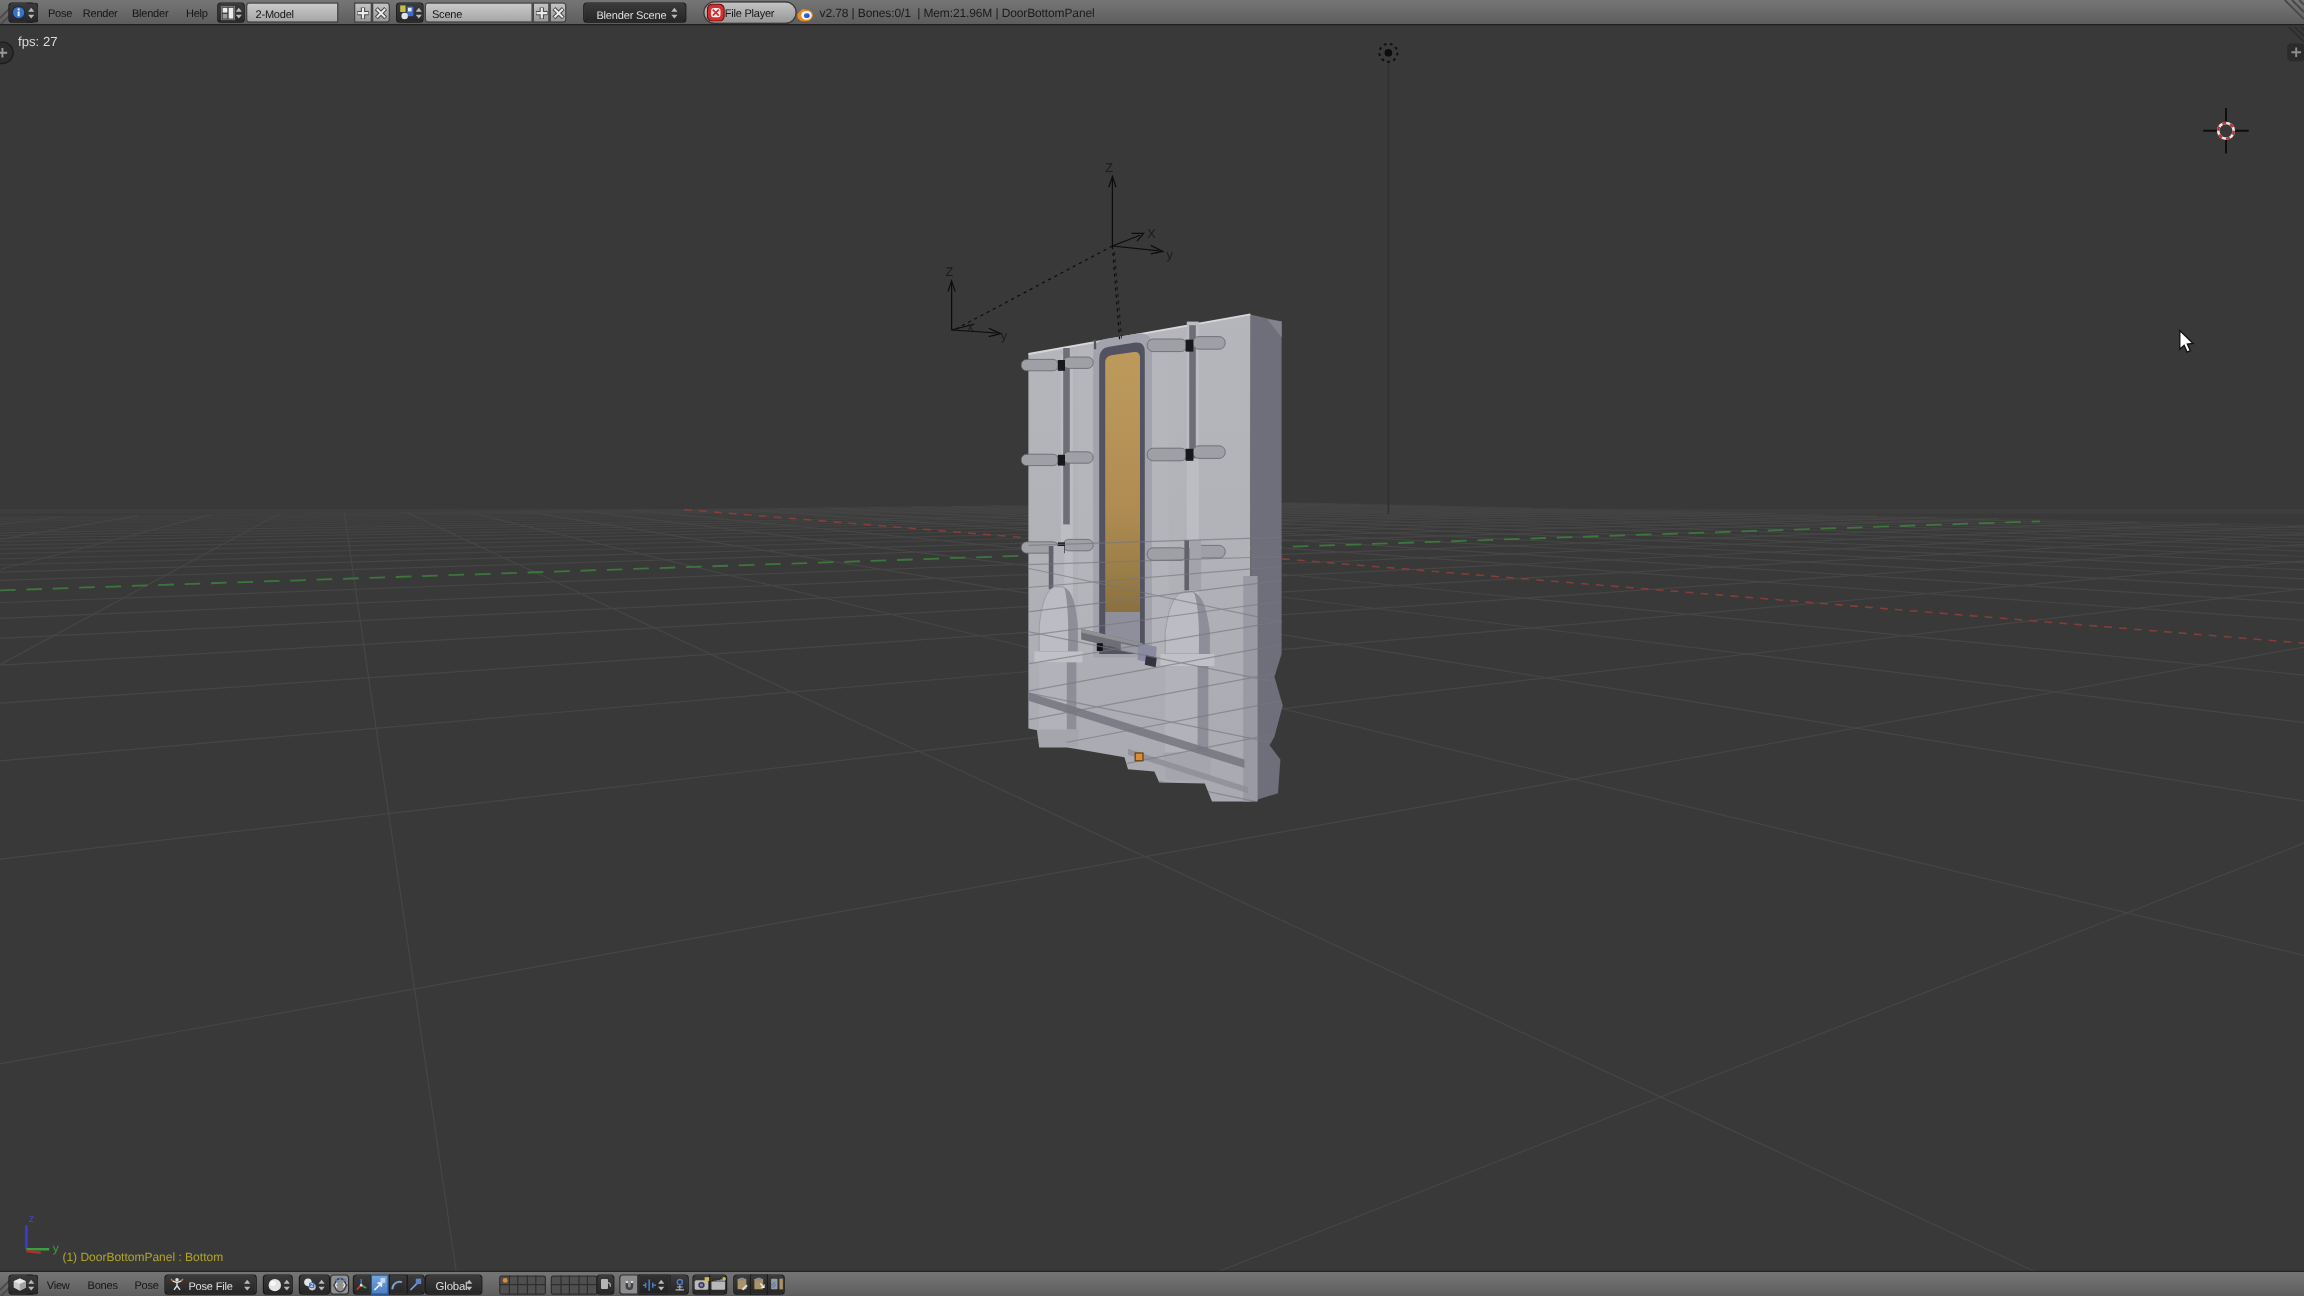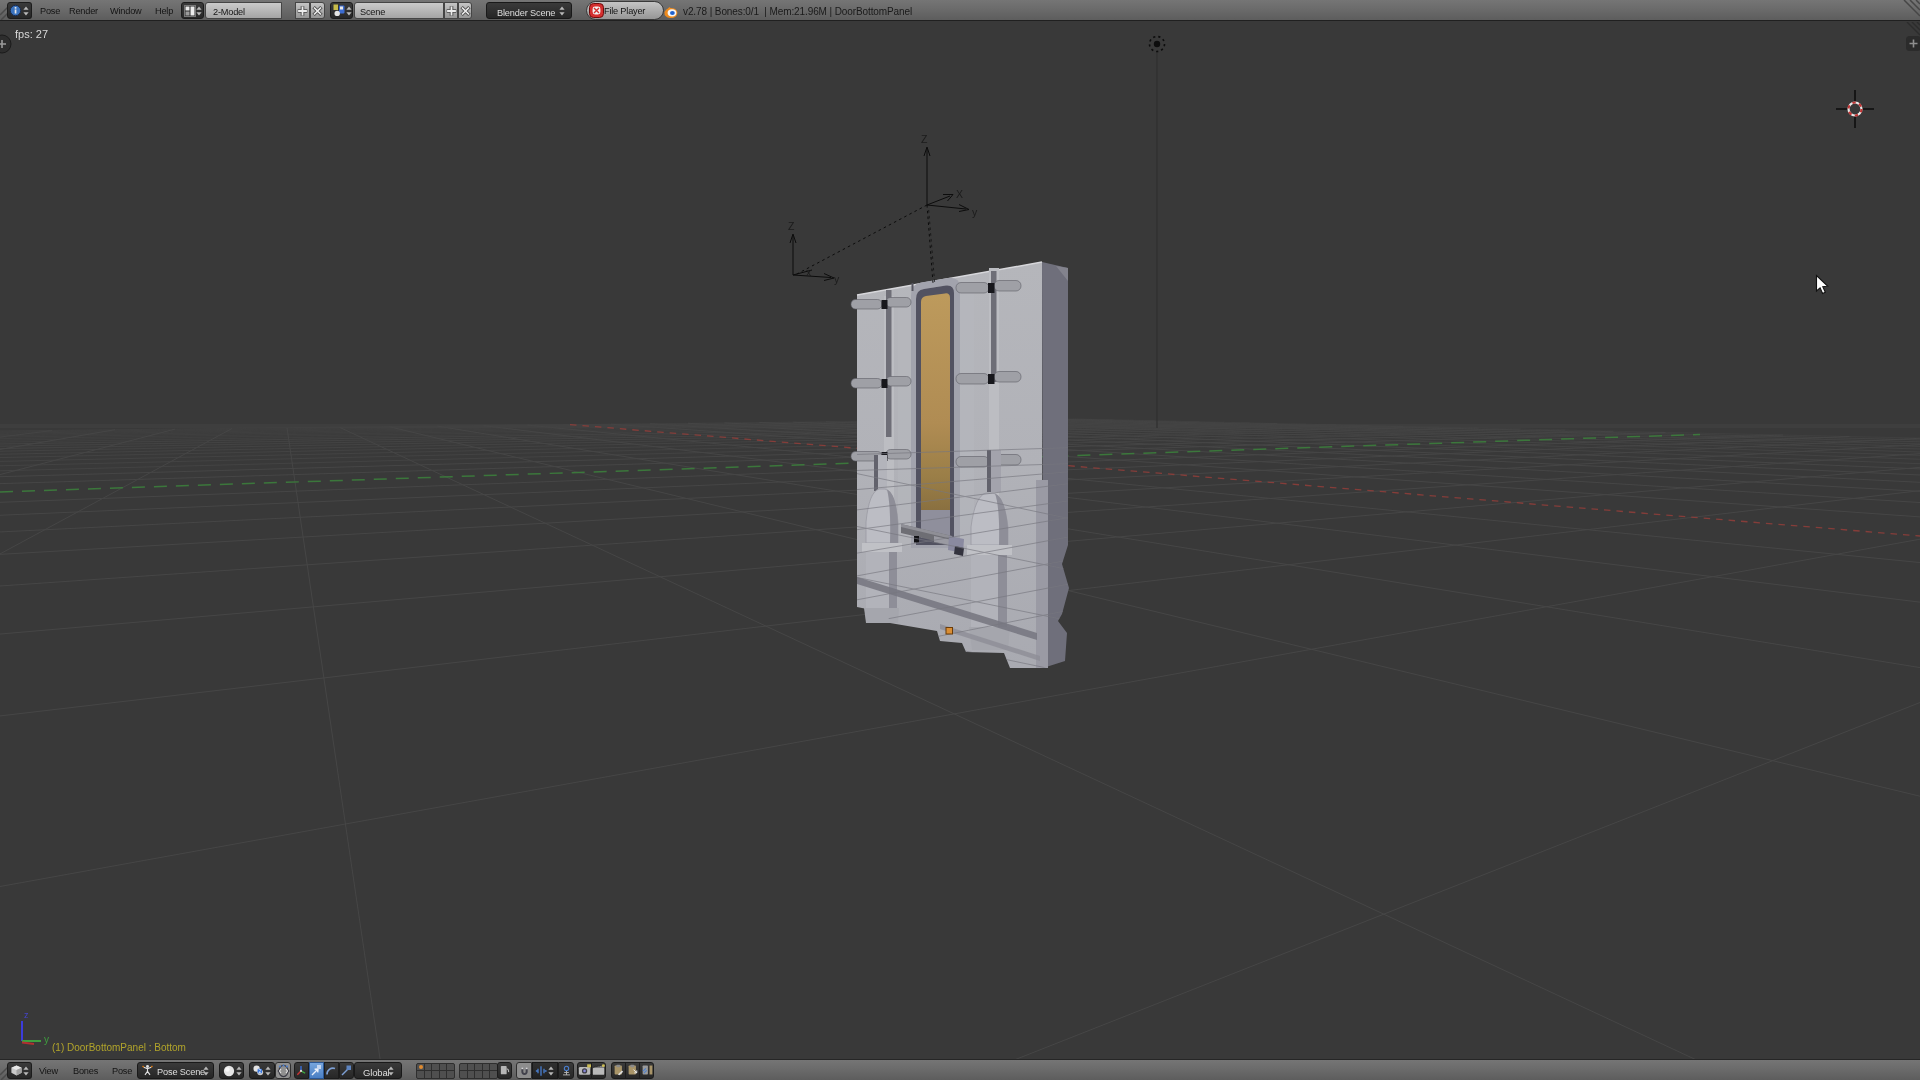--- a/index.html
+++ b/index.html
@@ -29,21 +29,21 @@
   </svg>
   <div class="dbtn" style="left:22px;width:10px;border-left:none;border-radius:0 3px 3px 0"></div>
   <div class="arr" style="left:23px;top:6px">
         <svg width="6" height="10" viewBox="0 0 6 10">
           <path d="M3 0.5 L5.6 3.8 L0.4 3.8 Z" fill="#b9b9b9"></path>
           <path d="M3 9.5 L5.6 6.2 L0.4 6.2 Z" fill="#b9b9b9"></path>
         </svg>
       </div>
   <div class="menu" style="left:40px">Pose</div>
   <div class="menu" style="left:69px">Render</div>
-  <div class="menu" style="left:110px">Window</div>
+  <div class="menu" style="left:110px">Blender</div>
   <div class="menu" style="left:155px">Help</div>
   <div class="dbtn" style="left:181px;width:23px"></div>
   <svg style="position:absolute;left:184px;top:4.5px" width="12" height="12" viewBox="0 0 12 12">
     <rect x="0.5" y="0.5" width="11" height="11" fill="#2e2e2e" stroke="#777"></rect>
     <rect x="1.5" y="1.5" width="4" height="4" fill="#ececec"></rect>
         <rect x="6.5" y="1.5" width="4" height="9" fill="#ececec"></rect>
         <rect x="1.5" y="6.5" width="4" height="4" fill="#9a9a9a"></rect>
   </svg>
   <div class="arr" style="left:196px;top:6px">
         <svg width="6" height="10" viewBox="0 0 6 10">
@@ -363,21 +363,21 @@
   <div class="dbtn" style="left:22px;width:10px;border-left:none;border-radius:0 3px 3px 0"></div>
   <div class="arr" style="left:23px;top:6px">
         <svg width="6" height="10" viewBox="0 0 6 10">
           <path d="M3 0.5 L5.6 3.8 L0.4 3.8 Z" fill="#b9b9b9"></path>
           <path d="M3 9.5 L5.6 6.2 L0.4 6.2 Z" fill="#b9b9b9"></path>
         </svg>
       </div>
   <div class="menu" style="left:39px">View</div>
   <div class="menu" style="left:73px">Bones</div>
   <div class="menu" style="left:112px">Pose</div>
-  <div class="ddark" style="left:137px;width:77px;padding:4px 0 0 19px">Pose Scene</div>
+  <div class="ddark" style="left:137px;width:77px;padding:4px 0 0 19px">Pose File</div>
   <svg style="position:absolute;left:141px;top:4px" width="13" height="13" viewBox="0 0 15 15">
     <circle cx="7.5" cy="2.8" r="1.7" fill="#e0e0e0"></circle>
     <path d="M7.5 4.6 L7.5 8.6 M7.5 5.6 L3.2 3.8 M7.5 5.6 L11.8 3.8 M7.5 8.6 L4.6 12.6 M7.5 8.6 L10.4 12.6" stroke="#e0e0e0" stroke-width="1.3" fill="none"></path>
     <path d="M3.2 3.8 L1.8 2.2 M11.8 3.8 L13.2 2.2" stroke="#e07c12" stroke-width="1.5"></path>
   </svg>
   <div class="arr" style="left:203px;top:6px;color:#ddd">
         <svg width="6" height="10" viewBox="0 0 6 10">
           <path d="M3 0.5 L5.6 3.8 L0.4 3.8 Z" fill="#b9b9b9"></path>
           <path d="M3 9.5 L5.6 6.2 L0.4 6.2 Z" fill="#b9b9b9"></path>
         </svg>

